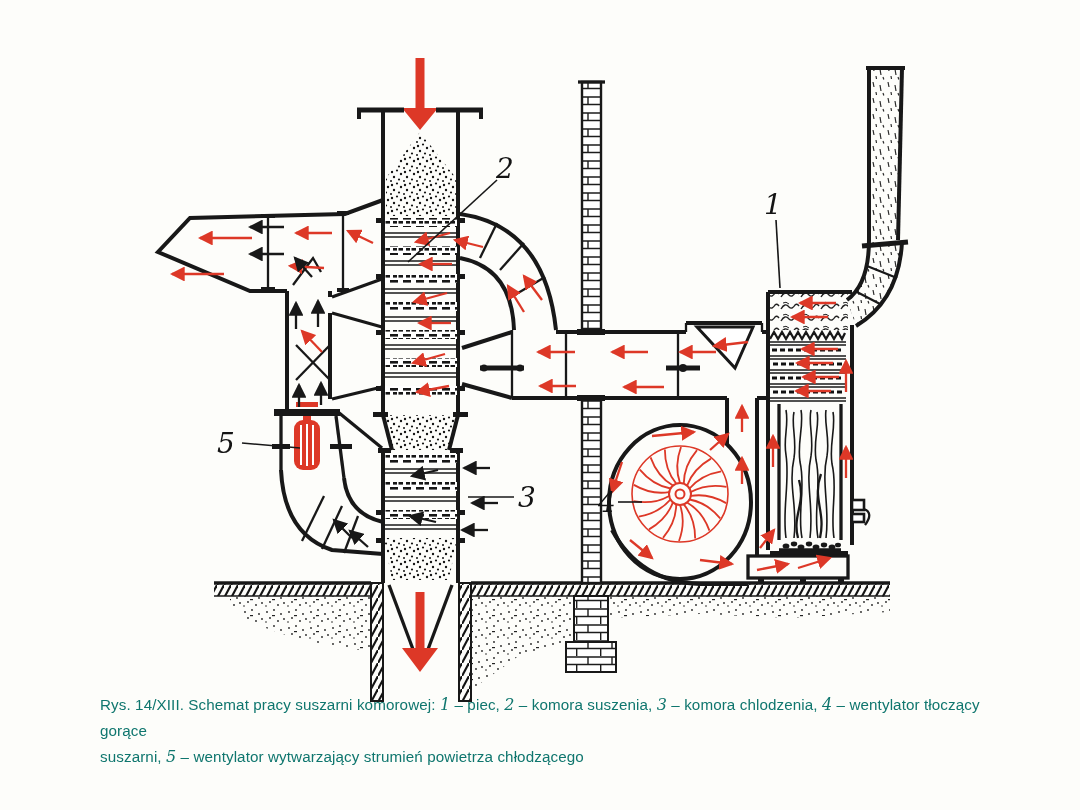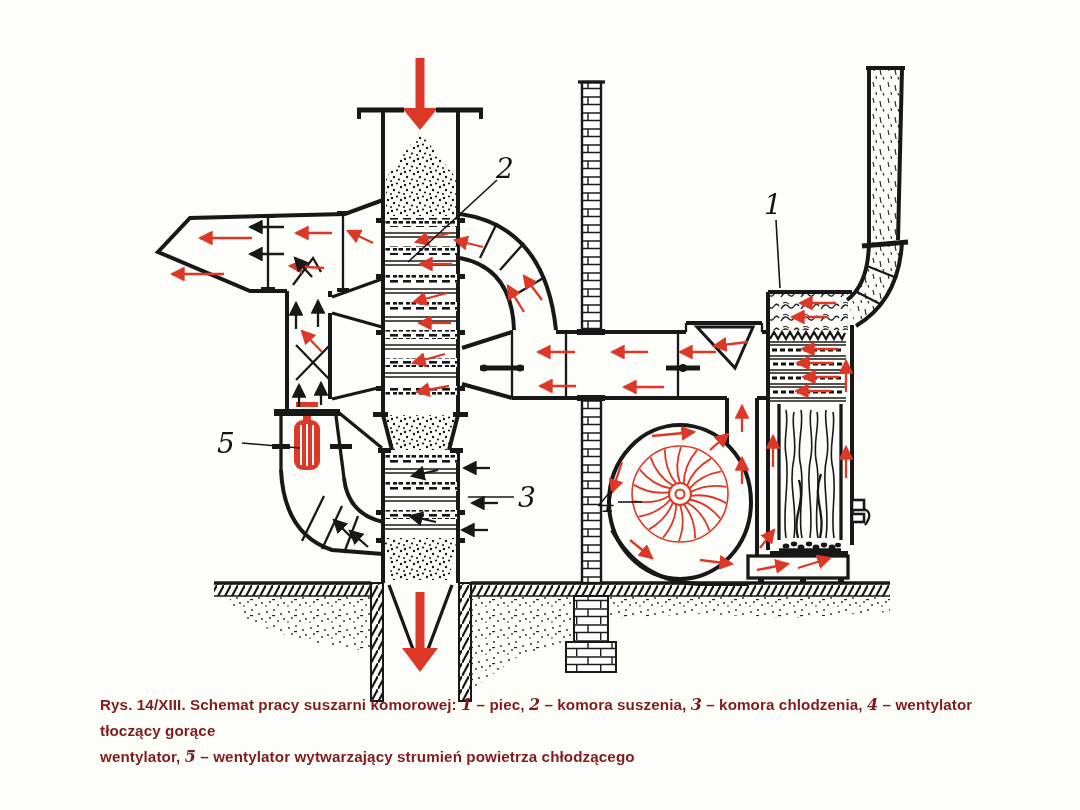--- a/index.html
+++ b/index.html
@@ -7,21 +7,21 @@
          font-family:"Liberation Sans",sans-serif;}
   svg{position:absolute;left:0;top:0;}
   .k{stroke:#181818;fill:none;}
   .kf{fill:#181818;stroke:none;}
   .r{stroke:#dd3827;fill:none;}
   .rf{fill:#dd3827;stroke:none;}
   .w1{stroke-width:1.3;} .w15{stroke-width:1.6;} .w2{stroke-width:2.3;}
   .w3{stroke-width:3.3;} .w4{stroke-width:4;} .w5{stroke-width:5.2;}
   .lbl{font-family:"DejaVu Serif",serif;font-style:italic;font-size:28px;fill:#141414;}
   .caption{position:absolute;left:100px;top:692px;width:910px;
-           font-weight:700;font-size:15.2px;line-height:26px;color:#7f1d1d;letter-spacing:.1px;}
+           font-weight:400;font-size:15.2px;line-height:26px;color:#0f766e;letter-spacing:.1px;}
   .caption .num{font-family:"DejaVu Serif",serif;font-style:italic;font-size:16px;}
 </style>
 </head>
 <body>
 
 <div id="stage">
 <svg width="1080" height="810" viewBox="0 0 1080 810">
 <defs>
   <marker id="mr" viewBox="0 0 10 10" refX="8.5" refY="5" markerWidth="6.5" markerHeight="6.5" orient="auto-start-reverse">
     <path d="M0,0 L10,5 L0,10 z" fill="#dd3827"></path>
@@ -418,15 +418,15 @@
   <text class="lbl" x="527" y="507" text-anchor="middle">3</text>
   <line class="k w15" x1="618" y1="502" x2="642" y2="502"></line>
   <text class="lbl" x="607" y="512" text-anchor="middle">4</text>
   <line class="k w15" x1="242" y1="443" x2="300" y2="448"></line>
   <text class="lbl" x="226" y="453" text-anchor="middle">5</text>
 </g>
 </svg>
 
 <div class="caption">
   <span>Rys. 14/XIII. Schemat pracy suszarni komorowej: </span><span class="num">1</span><span> – piec, </span><span class="num">2</span><span> – komora suszenia, </span><span class="num">3</span><span> – komora chlodzenia, </span><span class="num">4</span><span> – wentylator tłoczący gorące </span><br>
-  <span>wentylator, </span><span class="num">5</span><span> – wentylator wytwarzający strumień powietrza chłodzącego</span>
+  <span>suszarni, </span><span class="num">5</span><span> – wentylator wytwarzający strumień powietrza chłodzącego</span>
 </div>
 </div>
 
 </body></html>

